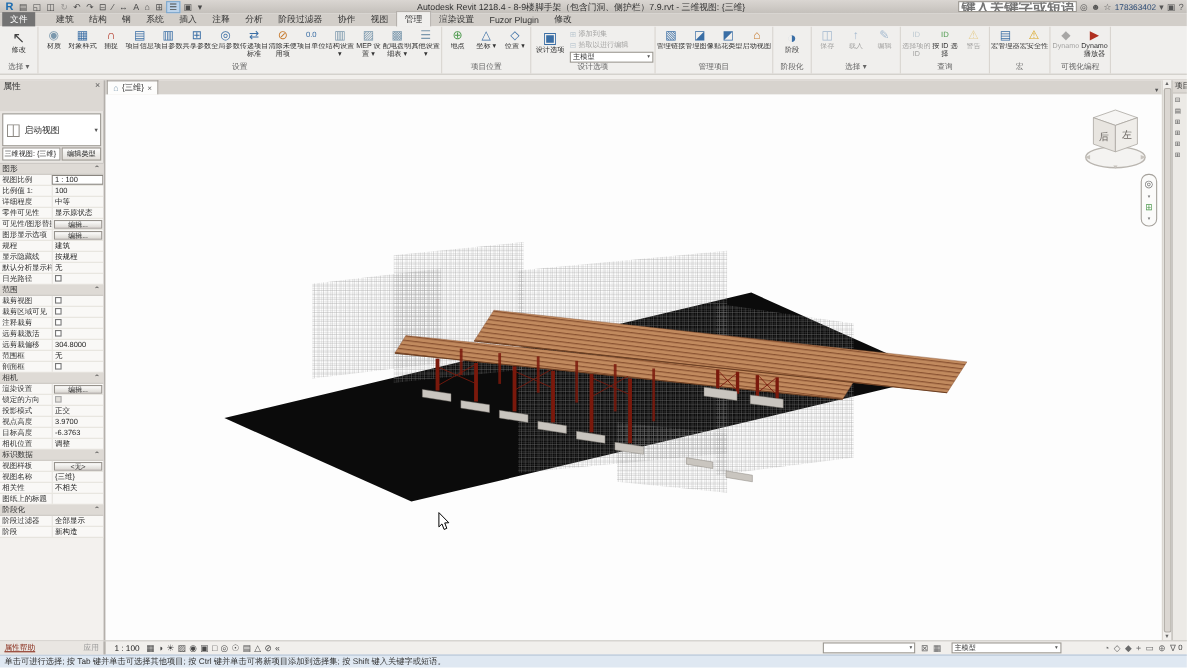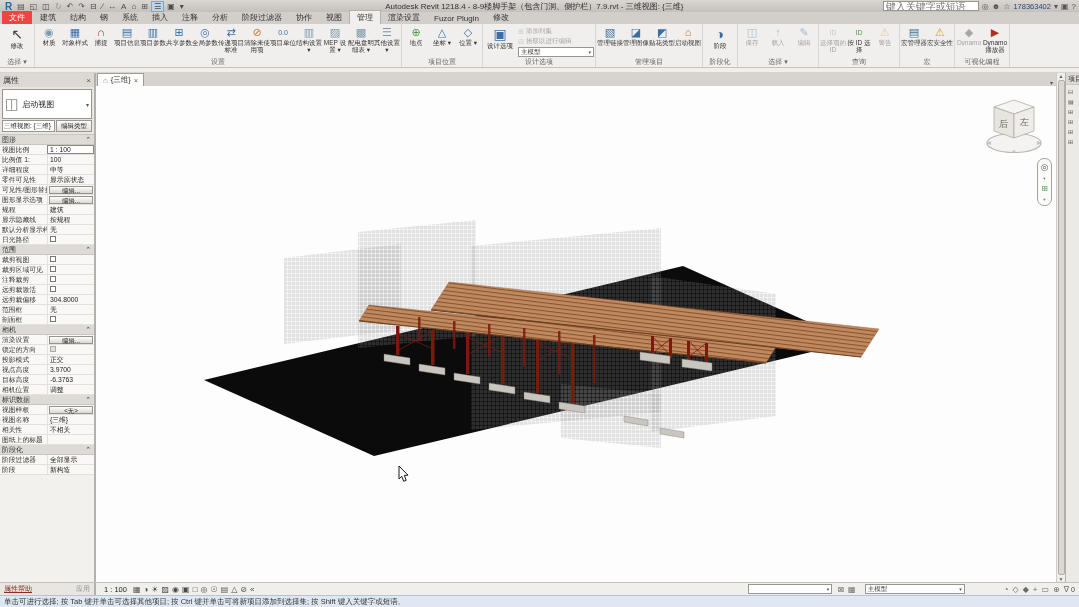--- a/index.html
+++ b/index.html
@@ -9,29 +9,29 @@
   
   #titlebar { height:12px; background:linear-gradient(#dad6d2,#c4c0bb);
     display:flex; align-items:center; padding:0 3px; gap:2px; font-size:8px; }
   #qat { display:flex; align-items:center; gap:1px; }
   .qat-btn { font-size:8px; line-height:11px; color:#4a4a4a; padding:0 2px; cursor:default; }
   .qat-btn.logo { color:#1c6cb0; font-weight:bold; font-size:10px; }
   .qat-btn.on { background:#bcd3ea; border:1px solid #7da7cc; line-height:9px; }
   .qat-btn.dis { opacity:.4; }
   #title { flex:1; text-align:center; font-size:8px; color:#333; white-space:nowrap; overflow:hidden; }
   #tb-right { display:flex; align-items:center; gap:3px; }
-  #search-box { width:96px; height:10px; background:#fff; border:1px solid #9a968f;
-    font-size:10px; color:#888; padding:0 2px; }
+  #search-box { width:108px; height:10px; background:#fff; border:1px solid #9a968f;
+    font-size:13px; color:#888; padding:0 2px;font-weight:bold; }
   .tb-ic { font-size:8px; color:#555; }
   #account-name { font-size:7.5px; color:#2a4a75; }
 
   
   #tabrow { height:12px; background:#d2cec9; display:flex; align-items:flex-end; padding-left:2px; }
   .rtab { font-size:8px; padding:1px 7px; color:#333; white-space:nowrap; }
-  .rtab.file { background:#ef4444; color:#fff; margin-right:1px; }
+  .rtab.file { background:#737373; color:#fff; margin-right:12px; }
   .rtab.active { background:#f0efed; border:1px solid #b5b1ac; border-bottom:none; }
 
   
   #ribbon { height:44px; background:#f0efed; border-bottom:1px solid #c5c1bc; display:flex; overflow:hidden; }
   .panel { display:flex; flex-direction:column; border-right:1px solid #d9d5d0; padding:1px 1px 0; }
   .pbody { flex:1; display:flex; align-items:flex-start; }
   .panel-label { height:10px; line-height:10px; font-size:7px; color:#666; text-align:center; white-space:nowrap; }
   .rbtn { width:26px; display:flex; flex-direction:column; align-items:center;
     font-size:6.5px; line-height:7px; text-align:center; color:#333; padding-top:1px; cursor:default; }
   .rbtn.big { width:32px; }
@@ -48,21 +48,21 @@
   .combo { width:76px; height:10px; background:#fff; border:1px solid #9a968f; font-size:6.5px;
     display:flex; align-items:center; padding:0 2px; justify-content:space-between; color:#333; }
   .carr { font-size:5px; color:#555; }
   #optionsbar { height:5px; background:#f1efec; border-bottom:1px solid #d8d4cf; }
 
   
   #main { height:509px; display:flex; }
 
   
   #props { width:96px; background:#e9e6e2; border-right:2px solid #b4b0ab; display:flex; flex-direction:column; }
-  #props-header { height:14px; background:#dcd8d3; display:flex; align-items:center;
+  #props-header { height:28px; background:#dcd8d3; display:flex; 
     font-size:8px; padding:0 3px; color:#333; }
   #props-header .x { margin-left:auto; font-size:8px; color:#555; }
   #type-selector { margin:2px 2px 1px; height:30px; background:#fff; border:1px solid #9a968f;
     display:flex; align-items:center; gap:3px; padding:0 2px; }
   #type-selector .cube { font-size:15px; color:#8a8680; }
   #type-selector .tname { font-size:8px; color:#222; flex:1; }
   #type-selector .carr { font-size:6px; }
   #inst-row { display:flex; margin:0 2px 2px; gap:1px; height:12px; }
   #inst-combo { flex:1; background:#fff; border:1px solid #9a968f; font-size:6.5px;
     display:flex; align-items:center; padding:0 1px; white-space:nowrap; overflow:hidden; }

